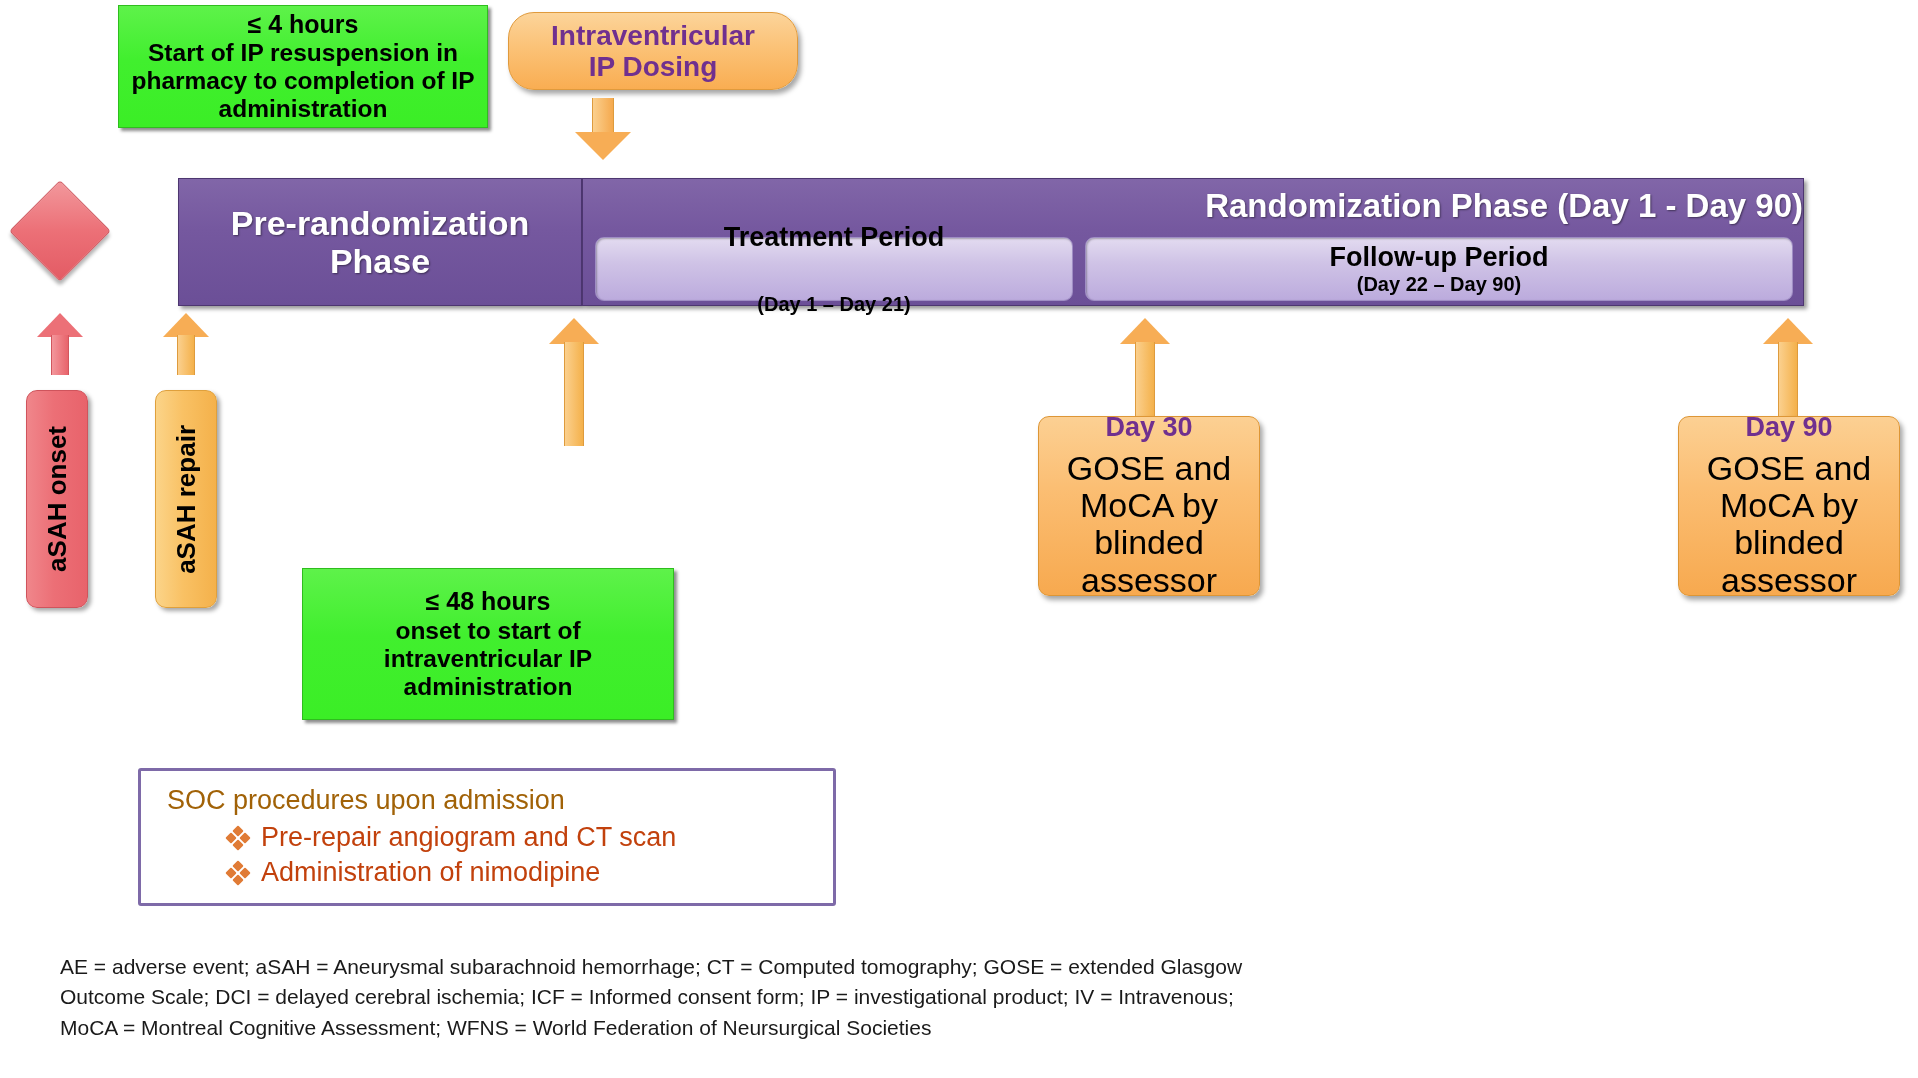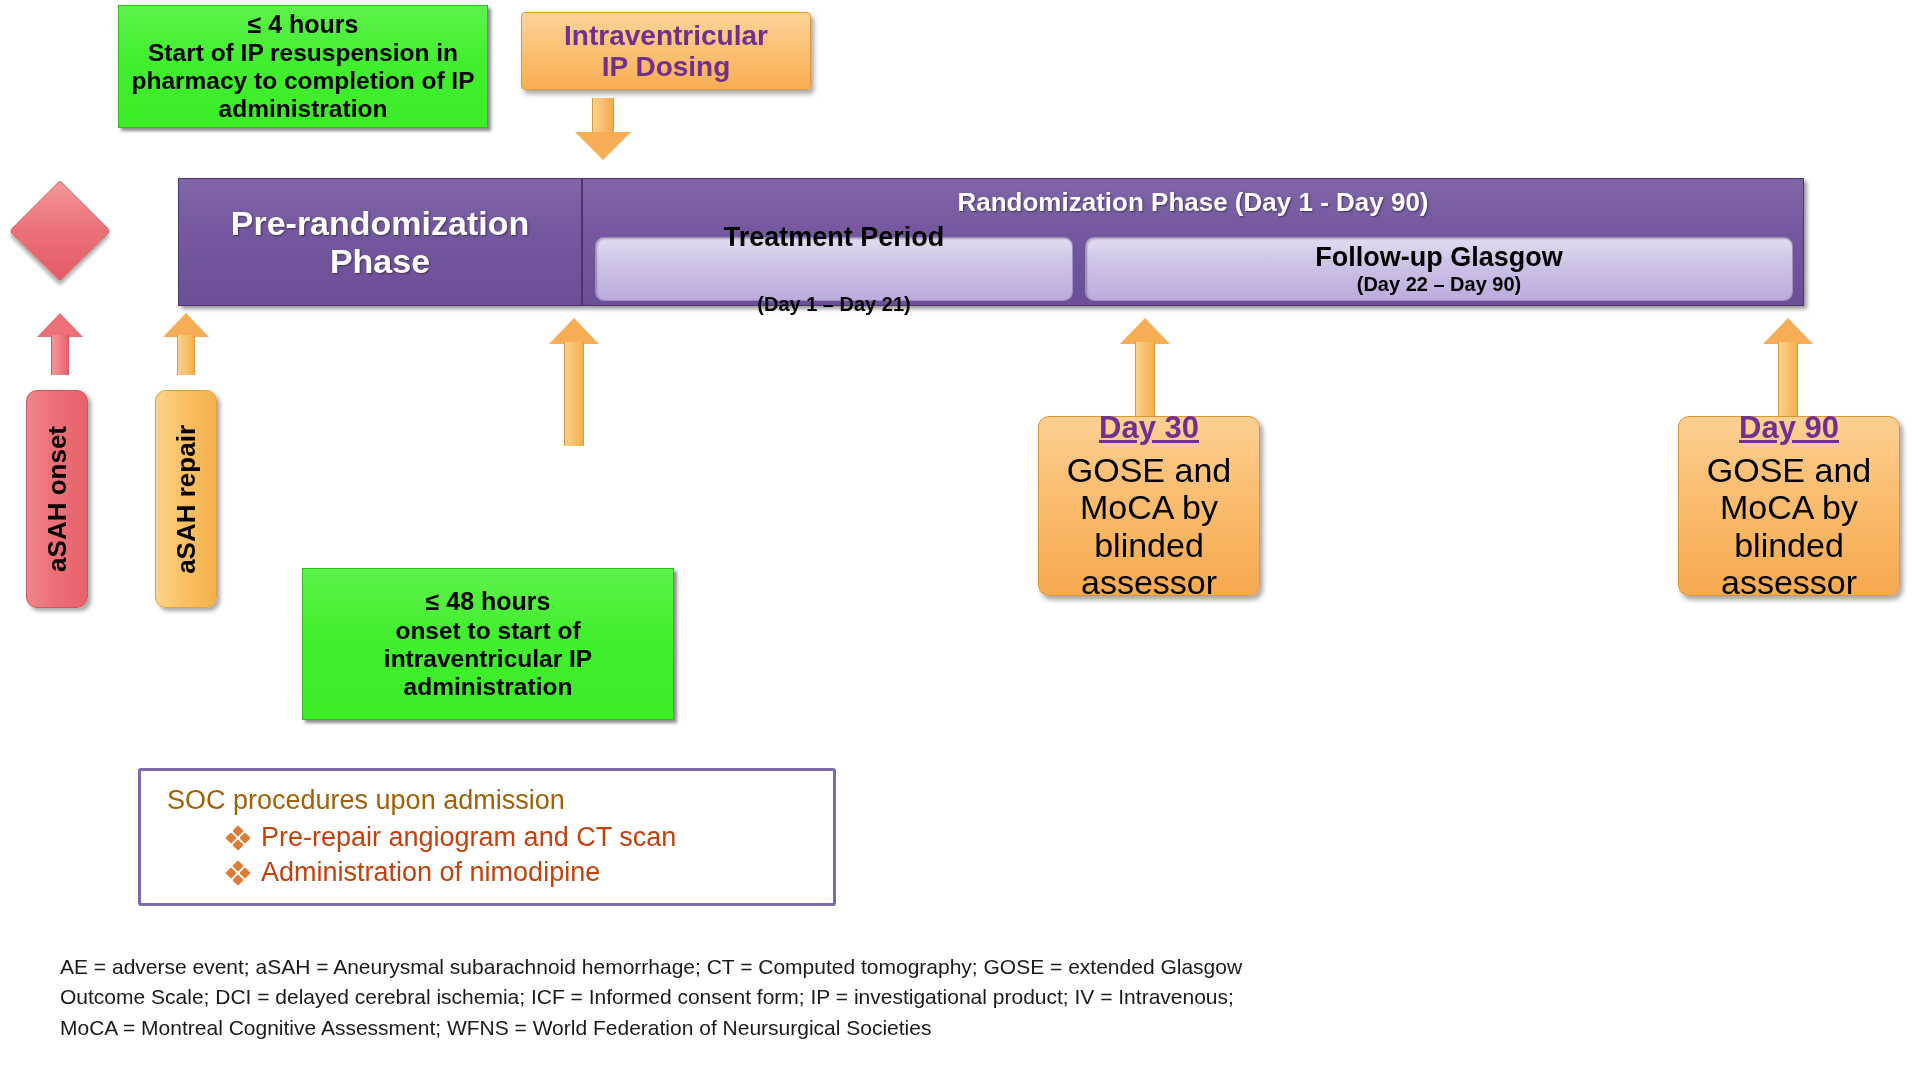--- a/index.html
+++ b/index.html
@@ -63,49 +63,47 @@
     line-height: 1.1;
     box-shadow: 1px 1px 2px rgba(0,0,0,0.28) inset;
   }
   .sub-period .l1 { font-weight: bold; font-size: 27px; }
   .sub-period .l2 { font-weight: bold; font-size: 20px; }
 
   
   .orange-pill {
     background: linear-gradient(to bottom, #fcd49a 0%, #fbc277 45%, #f9ad52 100%);
     border: 1px solid #e09a3c;
-    border-radius: 4px;
+    border-radius: 26px;
     box-shadow: 3px 4px 5px rgba(0,0,0,0.35);
     display: flex;
     align-items: center;
     justify-content: center;
     text-align: center;
     color: #70308f;
     font-weight: bold;
     line-height: 1.12;
-    margin-left: 13px;
   }
   .orange-card {
     background: linear-gradient(to bottom, #fcd093 0%, #fbbe73 40%, #f7a94f 100%);
     border: 1px solid #dd9636;
     border-radius: 11px;
     box-shadow: 3px 4px 5px rgba(0,0,0,0.35);
     display: flex;
     flex-direction: column;
     align-items: center;
     justify-content: center;
     text-align: center;
     line-height: 1.1;
     padding: 4px 6px;
   }
   .orange-card .day {
     color: #70308f;
     font-weight: bold;
-    font-size: 31px;
-    text-decoration: underline;
+    font-size: 27px;
     margin-bottom: 7px;
   }
   .orange-card .desc { color: #000; font-weight: normal; font-size: 34px; }
 
   
   .vpill {
     border-radius: 11px;
     box-shadow: 3px 3px 4px rgba(0,0,0,0.35);
     display: flex;
     align-items: center;
@@ -235,29 +233,29 @@
   </div>
 
   <div class="abs purple-dark" style="left:178px; top:178px; width:404px; height:128px; display:flex; align-items:center; justify-content:center;">
     <div class="phase-title" style="font-size:34px; line-height:1.12;">
       <div>Pre-randomization</div>
       <div>Phase</div>
     </div>
   </div>
 
   <div class="abs purple-dark" style="left:582px; top:178px; width:1222px; height:128px;">
-    <div class="phase-title" style="font-size:26px; padding-top:8px;">Randomization Phase (Day 1 - Day 90)</div>
+    <div class="phase-title" style="font-size:33px; padding-top:8px;text-align:right;">Randomization Phase (Day 1 - Day 90)</div>
 
     <div class="abs sub-period" style="left:12px; top:58px; width:478px; height:64px;gap:40px;">
       <div class="l1">Treatment Period</div>
       <div class="l2">(Day 1 – Day 21)</div>
     </div>
 
     <div class="abs sub-period" style="left:502px; top:58px; width:708px; height:64px;">
-      <div class="l1">Follow-up  Glasgow</div>
+      <div class="l1">Follow-up  Period</div>
       <div class="l2">(Day 22 – Day 90)</div>
     </div>
   </div>
 
   <div class="abs diamond" style="left:24px; top:195px; width:72px; height:72px;"></div>
 
   <div class="abs arrow-up" style="left:36px; top:313px; width:48px; height:62px;">
     <div class="head" style="border-left:23px solid transparent; border-right:23px solid transparent; border-bottom:24px solid #ec7077;"></div>
     <div class="shaft" style="width:16px; height:40px; background:linear-gradient(to right,#f3979c,#e8636b); border-left:1px solid #d1565e; border-right:1px solid #d1565e;"></div>
   </div>

